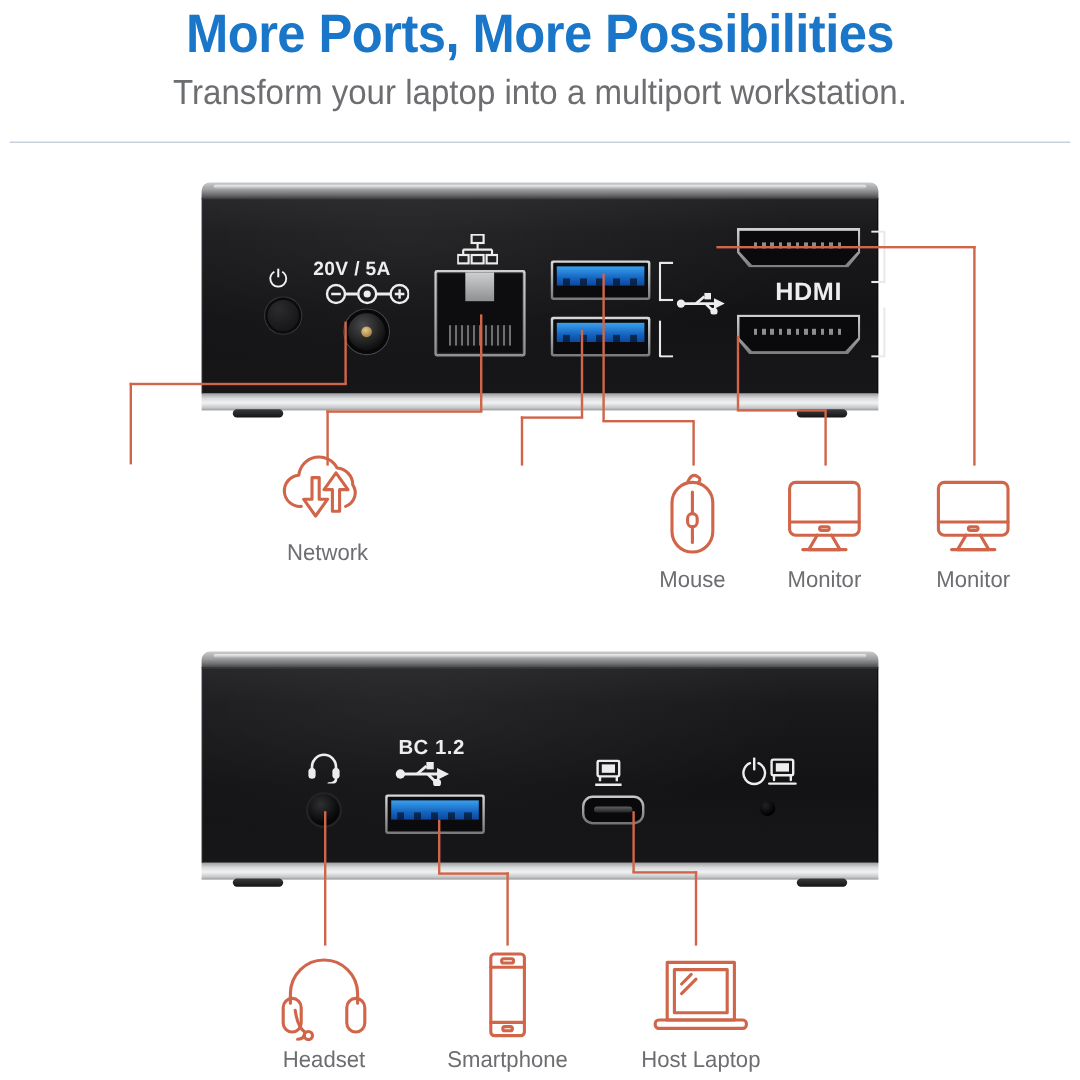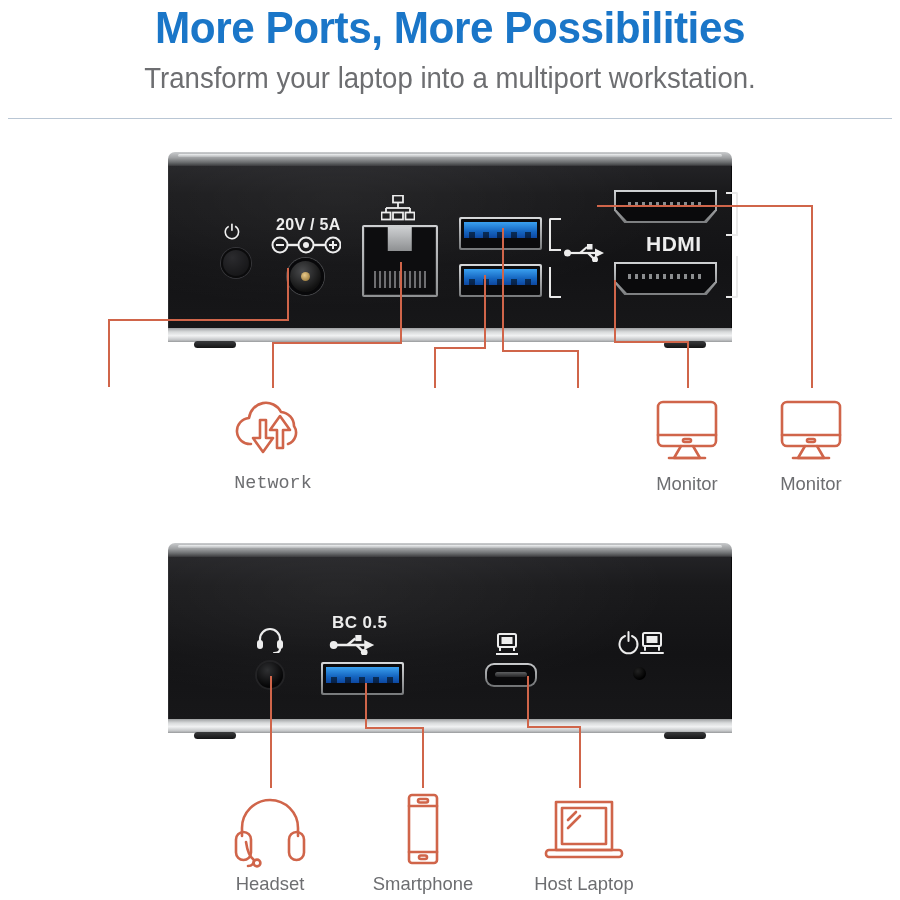--- a/index.html
+++ b/index.html
@@ -185,21 +185,21 @@
   <div class="device" style="left:168px;top:152px;width:564px;height:205px;">
     <div class="dev-topbevel"></div>
     <div class="dev-face" style="top:13px;height:163px;"></div>
     <div class="dev-base" style="top:176px;height:14px;"></div>
     <div class="dev-foot" style="left:26px;top:189px;"></div>
     <div class="dev-foot" style="right:26px;top:189px;"></div>
 
     <div class="glyph" style="left:56px;top:68px;font-size:20px;">⏻</div>
     <div class="pwr-btn" style="left:53px;top:96px;width:30px;height:30px;"></div>
 
-    <div class="lbl-white" style="left:108px;top:64px;font-size:16px;letter-spacing:.3px;">20V / 5A</div>
+    <div class="lbl-white" style="left:93px;top:64px;font-size:16px;letter-spacing:.3px;">20V / 5A</div>
     <svg style="position:absolute;left:103px;top:84px;" width="70" height="18" viewBox="0 0 70 18">
       <circle cx="9" cy="9" r="7.5" fill="none" stroke="#ededed" stroke-width="2"></circle>
       <line x1="5" y1="9" x2="13" y2="9" stroke="#ededed" stroke-width="2"></line>
       <line x1="16" y1="9" x2="27" y2="9" stroke="#ededed" stroke-width="2.4"></line>
       <circle cx="35" cy="9" r="7.5" fill="none" stroke="#ededed" stroke-width="2"></circle>
       <circle cx="35" cy="9" r="3" fill="#ededed"></circle>
       <line x1="43" y1="9" x2="54" y2="9" stroke="#ededed" stroke-width="2.4"></line>
       <circle cx="62" cy="9" r="7.5" fill="none" stroke="#ededed" stroke-width="2"></circle>
       <line x1="58" y1="9" x2="66" y2="9" stroke="#ededed" stroke-width="2"></line>
       <line x1="62" y1="5" x2="62" y2="13" stroke="#ededed" stroke-width="2"></line>
@@ -279,32 +279,44 @@
   <div class="ln lnv" style="left:577px;top:350px;height:38px;"></div>
 
   <div class="ln lnv" style="left:614px;top:280px;height:62px;"></div>
   <div class="ln lnh" style="left:614px;top:341px;width:74px;"></div>
   <div class="ln lnv" style="left:687px;top:341px;height:47px;"></div>
 
   <div class="ln lnh" style="left:597px;top:205px;width:216px;"></div>
   <div class="ln lnv" style="left:811px;top:205px;height:183px;"></div>
 
 
-  <div class="callout" style="left:213px;top:390px;width:120px;font-family:Liberation Mono, monospace;">
+  <div class="callout" style="left:213px;top:368px;width:120px;">
     <svg class="ico" width="92" height="78" viewBox="0 0 92 78">
       <g fill="none" stroke="#d0654a" stroke-width="2.6" stroke-linecap="round" stroke-linejoin="round">
         <path d="M24 54 a13 13 0 0 1 -2 -26 a17 17 0 0 1 32 -6 a14 14 0 0 1 13 14 a12 12 0 0 1 -6 18"></path>
         <path d="M33 48 h-7 l10 14 l10 -14 h-7 v-18 h-6 z"></path>
         <path d="M56 40 h7 l-10 -14 l-10 14 h7 v18 h6 z"></path>
       </g>
     </svg>
     <div class="cap">Network</div>
   </div>
 
 
+  <div class="callout" style="left:529px;top:390px;width:96px;">
+    <svg class="ico" width="92" height="78" viewBox="0 0 92 78">
+      <g fill="none" stroke="#d0654a" stroke-width="2.6" stroke-linecap="round" stroke-linejoin="round">
+        <rect x="29" y="12" width="34" height="58" rx="17"></rect>
+        <line x1="46" y1="20" x2="46" y2="38"></line>
+        <rect x="42" y="38" width="8" height="11" rx="4"></rect>
+        <line x1="46" y1="49" x2="46" y2="62"></line>
+        <path d="M42 12 q3 -8 8 -5 q4 2 1 5"></path>
+      </g>
+    </svg>
+    <div class="cap">Mouse</div>
+  </div>
 
   <div class="callout" style="left:637px;top:390px;width:100px;">
     <svg class="ico" width="92" height="78" viewBox="0 0 92 78">
       <g fill="none" stroke="#d0654a" stroke-width="2.6" stroke-linecap="round" stroke-linejoin="round">
         <rect x="17" y="12" width="58" height="44" rx="5"></rect>
         <line x1="17" y1="45" x2="75" y2="45"></line>
         <rect x="42" y="49" width="8" height="3" rx="1.5"></rect>
         <path d="M40 56 l-7 12 h26 l-7 -12"></path>
         <line x1="28" y1="68" x2="64" y2="68"></line>
       </g>
@@ -335,21 +347,21 @@
     <svg style="position:absolute;left:88px;top:84px;" width="28" height="26" viewBox="0 0 28 26">
       <g fill="none" stroke="#ededed" stroke-width="2.2" stroke-linecap="round">
         <path d="M4 14 v-2 a10 10 0 0 1 20 0 v2"></path>
         <rect x="1" y="13" width="6" height="9" rx="3" fill="#ededed" stroke="none"></rect>
         <rect x="21" y="13" width="6" height="9" rx="3" fill="#ededed" stroke="none"></rect>
         <path d="M24 22 q0 4 -6 4"></path>
       </g>
     </svg>
     <div class="jack35" style="left:89px;top:119px;width:26px;height:26px;"></div>
 
-    <div class="lbl-white" style="left:164px;top:70px;font-size:17px;letter-spacing:.4px;">BC 0.5</div>
+    <div class="lbl-white" style="left:164px;top:70px;font-size:17px;letter-spacing:.4px;">BC 1.2</div>
     <svg style="position:absolute;left:159px;top:92px;" width="50" height="20" viewBox="0 0 40 18">
       <circle cx="3.5" cy="9" r="3.5" fill="#ededed"></circle>
       <line x1="4" y1="9" x2="36" y2="9" stroke="#ededed" stroke-width="2.2"></line>
       <polygon points="40,9 31,4.5 31,13.5" fill="#ededed"></polygon>
       <line x1="16" y1="9" x2="23" y2="3" stroke="#ededed" stroke-width="2.2"></line>
       <rect x="23" y="0" width="5.5" height="5.5" fill="#ededed"></rect>
       <line x1="24" y1="9" x2="30" y2="15" stroke="#ededed" stroke-width="2.2"></line>
       <circle cx="31" cy="15.5" r="3" fill="#ededed"></circle>
     </svg>
     <div class="usb-a" style="left:153px;top:119px;width:83px;height:33px;">

